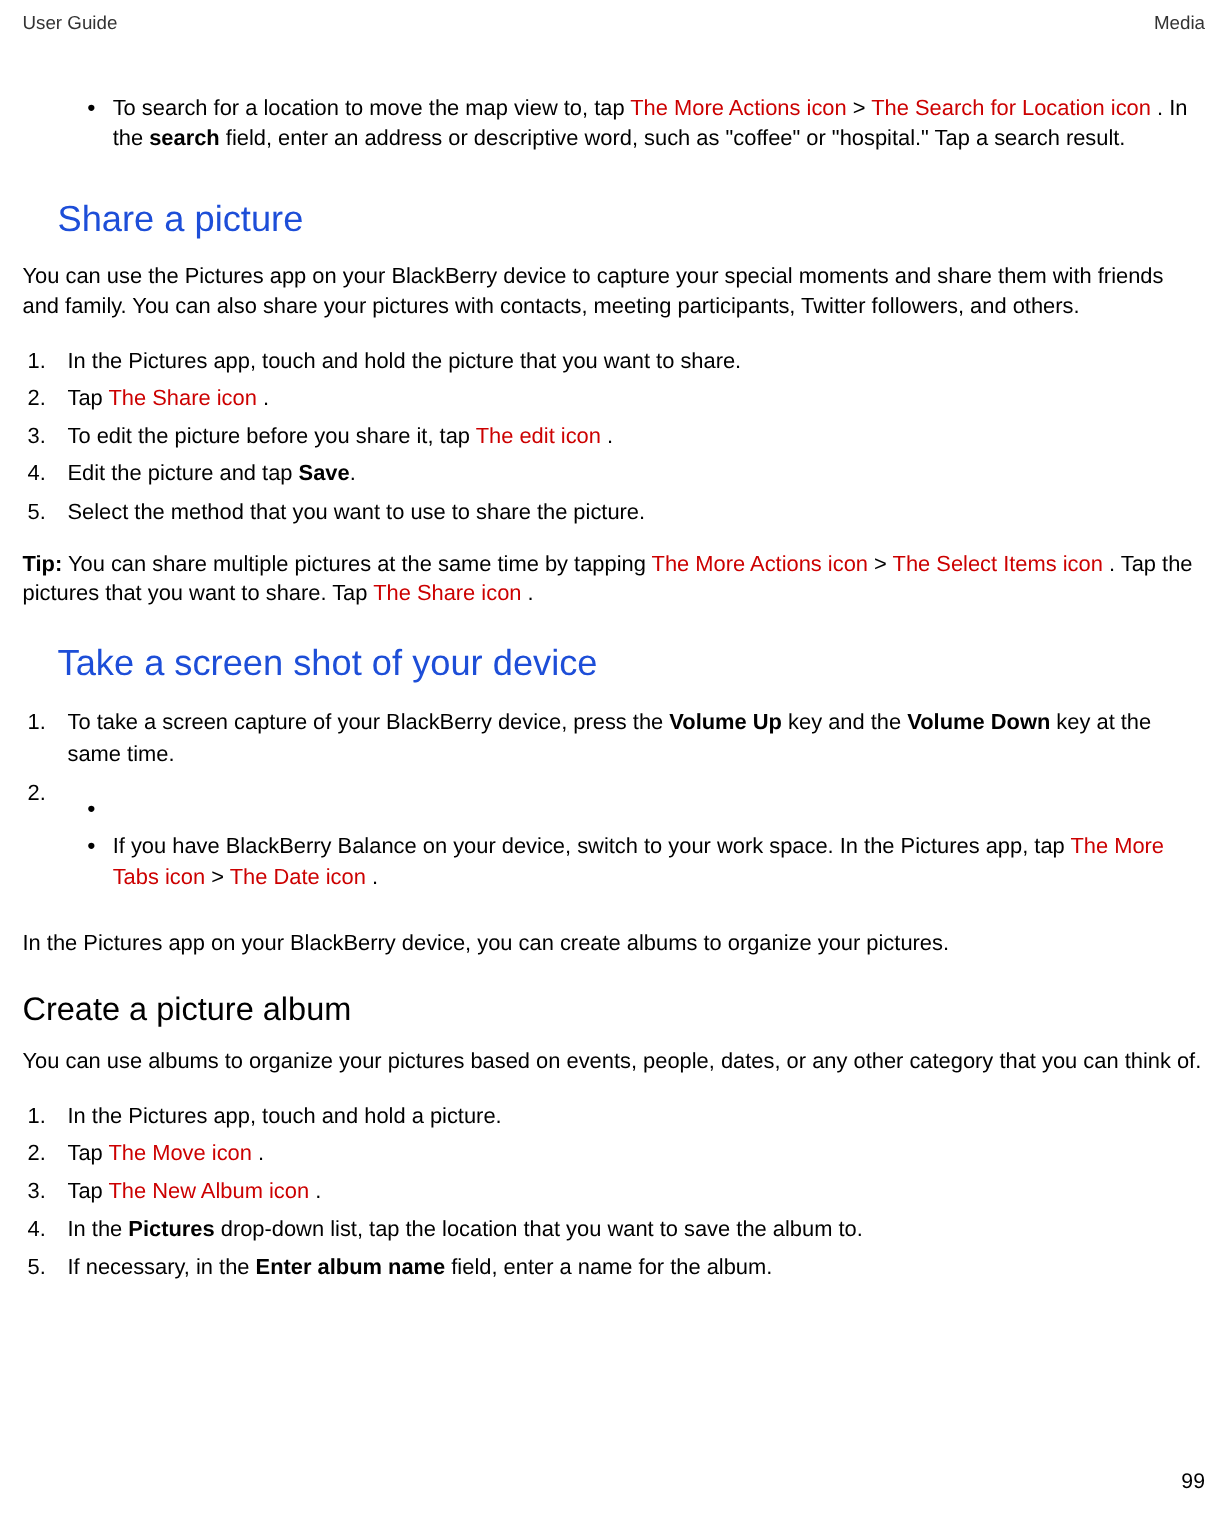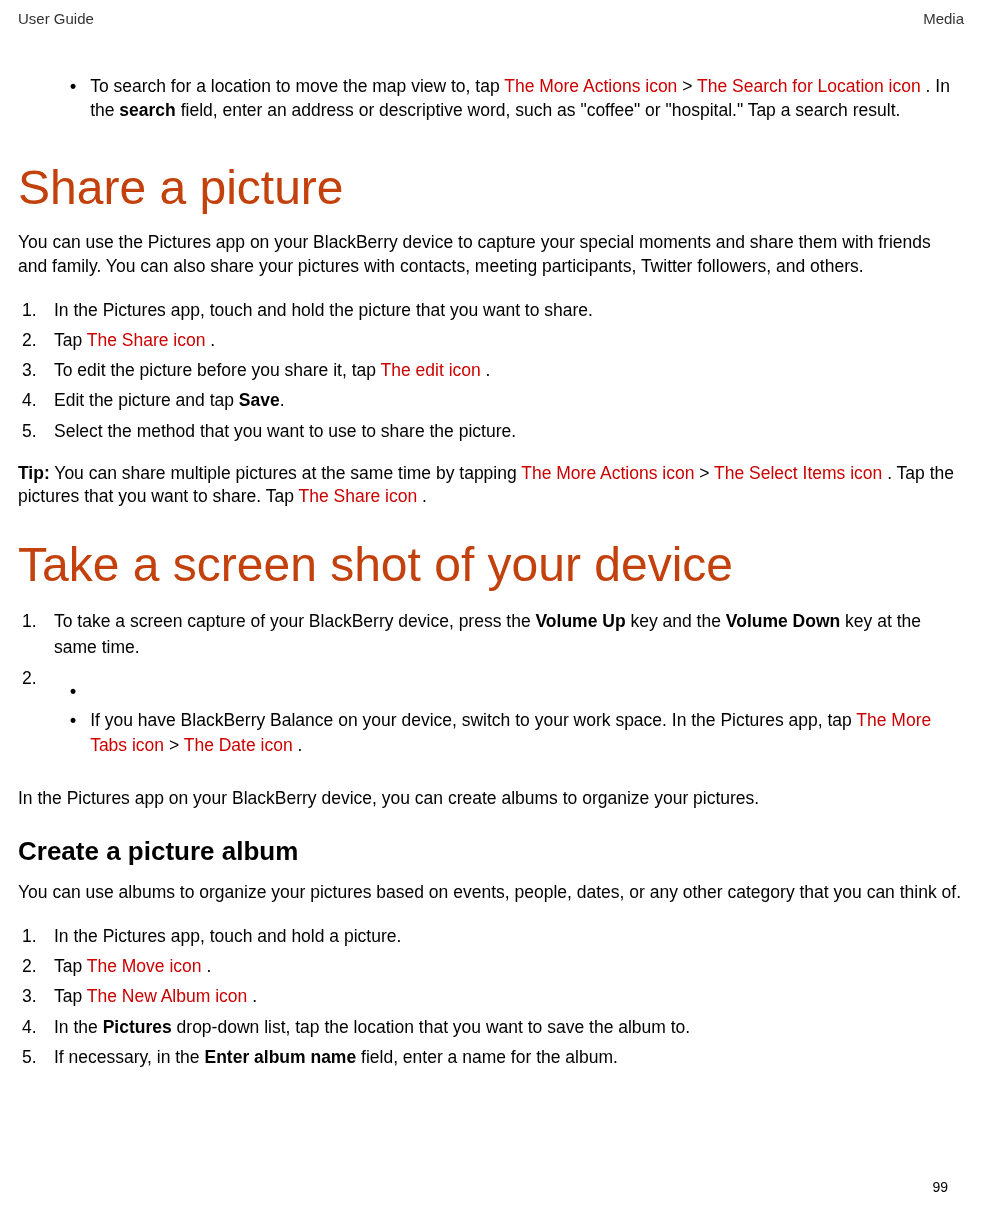--- a/index.html
+++ b/index.html
@@ -30,28 +30,29 @@
     .intro-bullet-item {
       display: flex;
       font-size: 17.5px;
       line-height: 1.35;
     }
     .intro-bullet-item .bullet {
       margin-right: 14px;
       font-weight: bold;
     }
     h1 {
-      font-size: 48px;
+      font-size: 29px;
       font-weight: 300;
       margin-bottom: 16px;
-      color: #c2410c;
+      color: #1d4ed8;
+      margin-left: 28px;
     }
     h2 {
       font-size: 26px;
-      font-weight: 700;
+      font-weight: 400;
       margin-top: 26px;
       margin-bottom: 14px;
       color: #000;
     }
     .para {
       font-size: 17.5px;
       line-height: 1.35;
       margin-bottom: 18px;
     }
     ol {
@@ -92,22 +93,22 @@
     .red {
       color: #cc0000;
     }
     .bold {
       font-weight: bold;
       text-align: center;
     }
     .page-number {
       position: absolute;
       bottom: 18px;
-      right: 34px;
-      font-size: 14px;
+      right: 18px;
+      font-size: 17px;
     }
   </style>
 </head>
 <body>
 
 <div class="header">
   <span>User Guide</span>
   <span>Media</span>
 </div>
 

